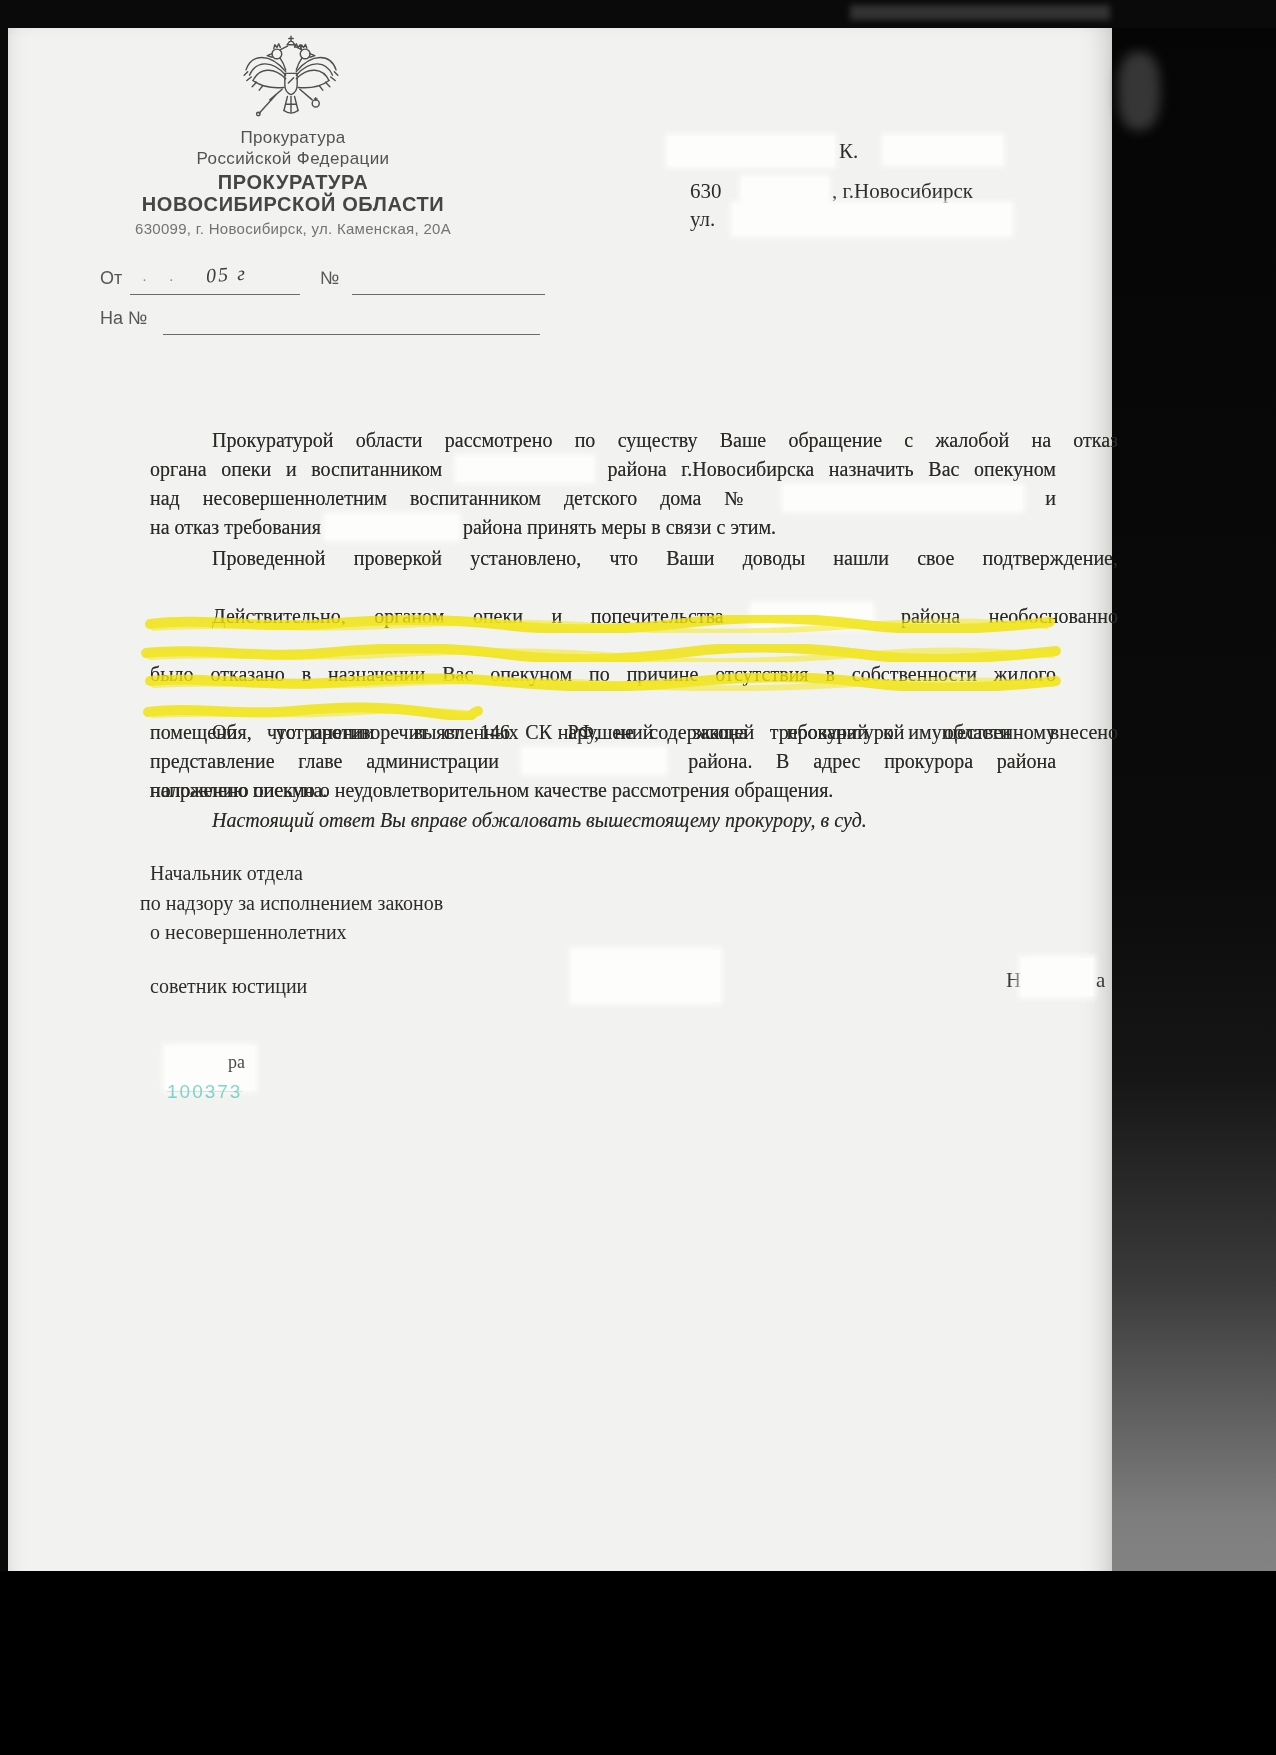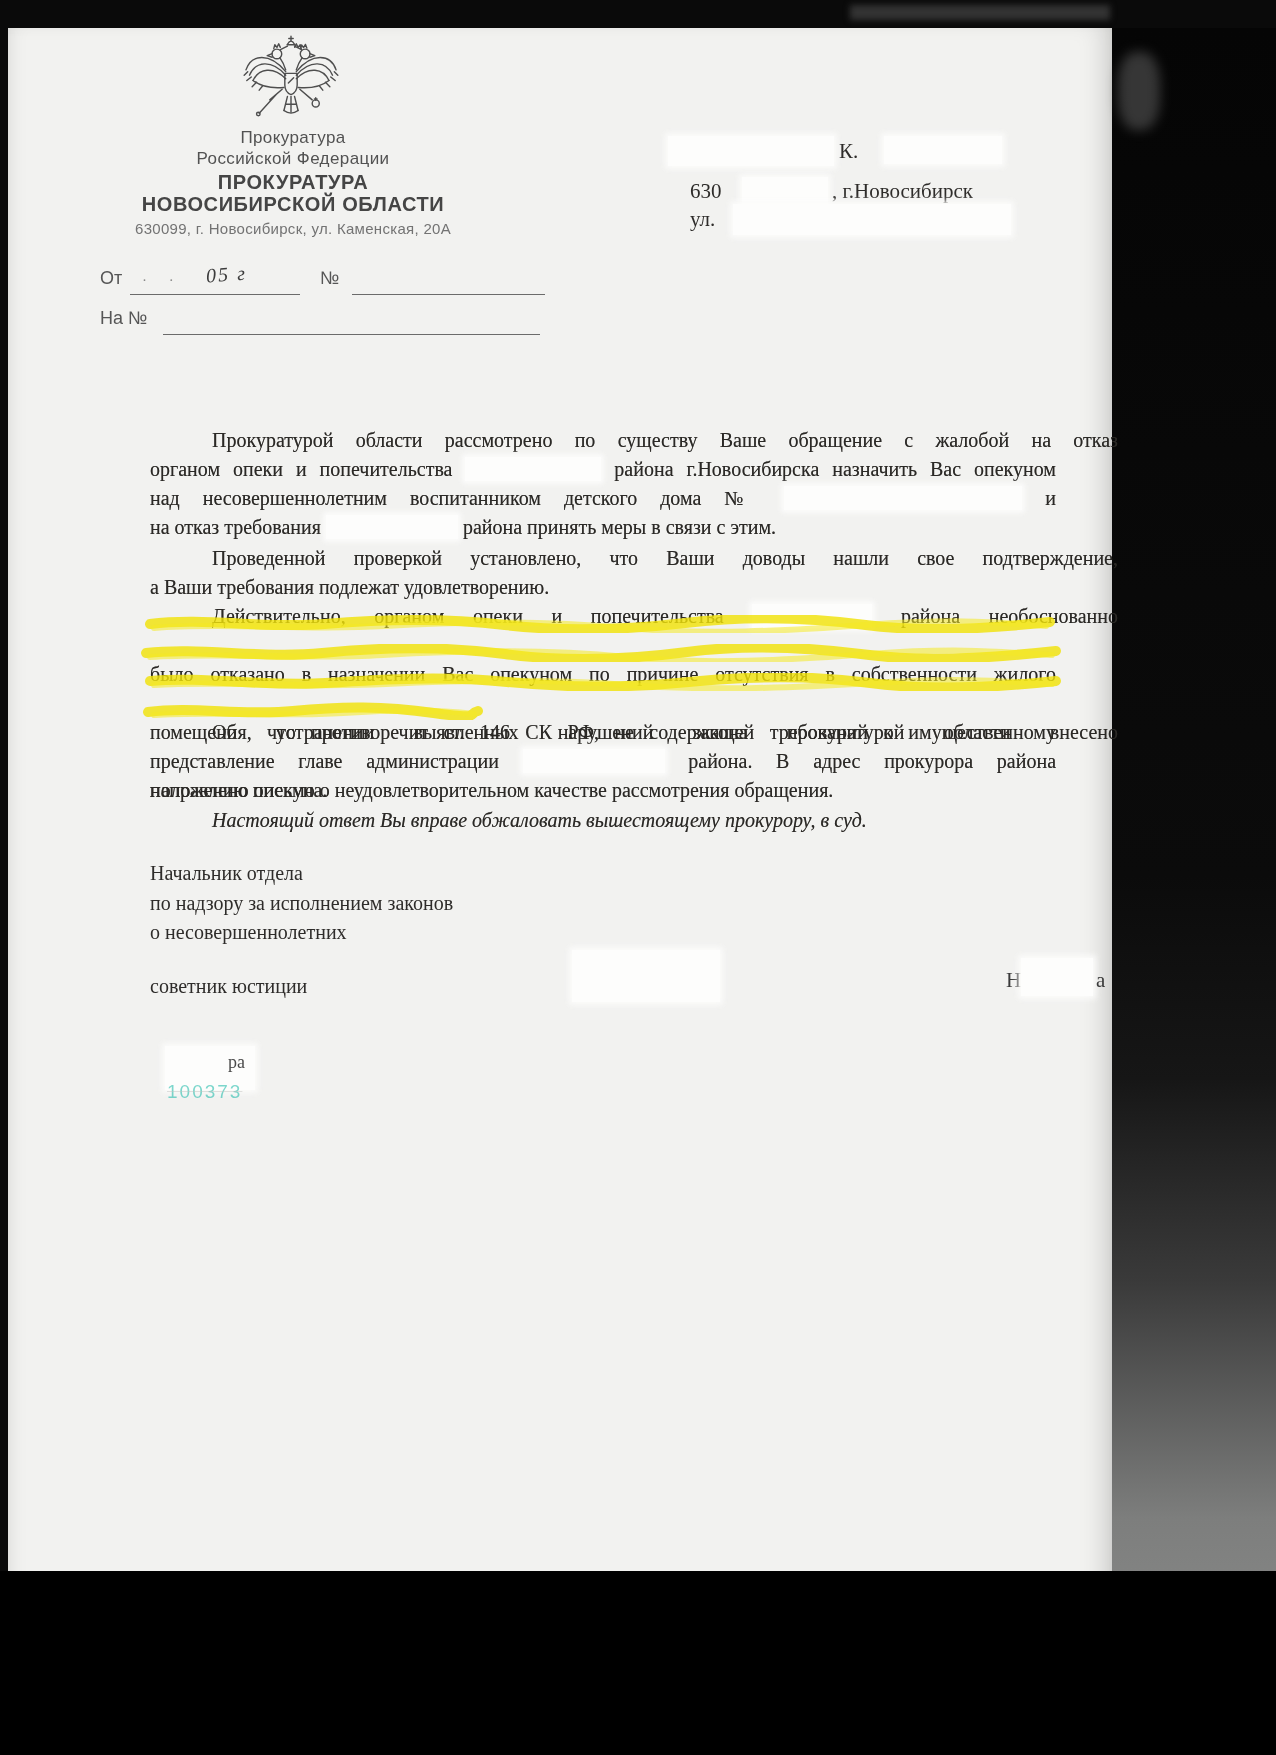--- a/index.html
+++ b/index.html
@@ -103,37 +103,36 @@
   <div class="rule" style="left:130px;top:294px;width:170px;"></div>
   <div class="txt dots" style="left:142px;top:272px;">· ·</div>
   <div class="txt hand" style="left:206px;top:263px;">05 г</div>
   <div class="txt sans reflabel" style="left:320px;top:268px;">№</div>
   <div class="rule" style="left:352px;top:294px;width:193px;"></div>
   <div class="txt sans reflabel" style="left:100px;top:308px;">На №</div>
   <div class="rule" style="left:163px;top:334px;width:377px;"></div>
 
   <div class="bodyline just indent" style="top:426px;">Прокуратурой области рассмотрено по существу Ваше обращение с жалобой на отказ</div>
   <div class="bodyline just" style="top:455px;">
-    <span>органом опеки и попечительства</span>
+    <span>органа опеки и воспитанником</span>
     <span class="redact" style="width:136px;"></span>
     <span>района г.Новосибирска назначить Вас опекуном</span>
   </div>
   <div class="bodyline just" style="top:484px;">
     <span>над несовершеннолетним воспитанником детского дома №</span>
     <span class="redact" style="width:238px;"></span>
     <span>и</span>
   </div>
   <div class="bodyline" style="top:513px;">
     <span>на отказ требования</span>
     <span class="redact" style="width:132px;"></span>
     <span>района принять меры в связи с этим.</span>
   </div>
 
   <div class="bodyline just indent" style="top:544px;">Проведенной проверкой установлено, что Ваши доводы нашли свое подтверждение,</div>
-  <div class="bodyline" style="top:573px;">а Ваши требования подлежат удовлетворению.</div>
 
   <div class="bodyline just indent hlwrap" style="top:602px;">
     <span>Действительно, органом опеки и попечительства</span>
     <span class="redact" style="width:120px;"></span>
     <span>района необоснованно</span>
     <svg class="stroke-svg" width="912" height="18" viewBox="0 0 910 18" preserveAspectRatio="none">
       <path d="M6 9 C 60 2 120 14 180 9 S 300 3 360 10 S 480 15 540 8 S 660 2 720 10 S 850 13 904 7" stroke="#f0e209" stroke-width="10" fill="none" stroke-linecap="round" opacity=".82"></path>
       <path d="M10 13 C 80 7 160 16 240 11 S 400 6 480 13 S 640 16 720 10 S 840 6 900 11" stroke="#f4ea25" stroke-width="6" fill="none" stroke-linecap="round" opacity=".55"></path>
     </svg>
   </div>
@@ -157,21 +156,21 @@
   <div class="bodyline just" style="top:747px;">
     <span>представление главе администрации</span>
     <span class="redact" style="width:142px;"></span>
     <span>района. В адрес прокурора района</span>
   </div>
   <div class="bodyline" style="top:776px;">направлено письмо о неудовлетворительном качестве рассмотрения обращения.</div>
 
   <div class="bodyline indent" style="top:806px;font-style:italic;">Настоящий ответ Вы вправе обжаловать вышестоящему прокурору, в суд.</div>
 
   <div class="txt serif20" style="left:150px;top:862px;">Начальник отдела</div>
-  <div class="txt serif20" style="left:150px;top:892px;">по надзору за исполнением законов</div>
+  <div class="txt serif20" style="left:140px;top:892px;">по надзору за исполнением законов</div>
   <div class="txt serif20" style="left:150px;top:921px;">о несовершеннолетних</div>
   <div class="txt serif20" style="left:150px;top:975px;">советник юстиции</div>
   <div class="redact-abs" style="left:572px;top:950px;width:148px;height:52px;"></div>
   <div class="txt serif21 fragment" style="left:1006px;top:968px;">Н</div>
   <div class="redact-abs" style="left:1021px;top:958px;width:72px;height:38px;"></div>
   <div class="txt serif21 fragment" style="left:1096px;top:968px;">а</div>
 
   <div class="redact-abs" style="left:165px;top:1046px;width:90px;height:44px;"></div>
   <div class="txt" style="left:228px;top:1052px;font-size:18px;color:#4a4a4a;">ра</div>
   <div class="faintnum" style="left:167px;top:1081px;">100373</div>

